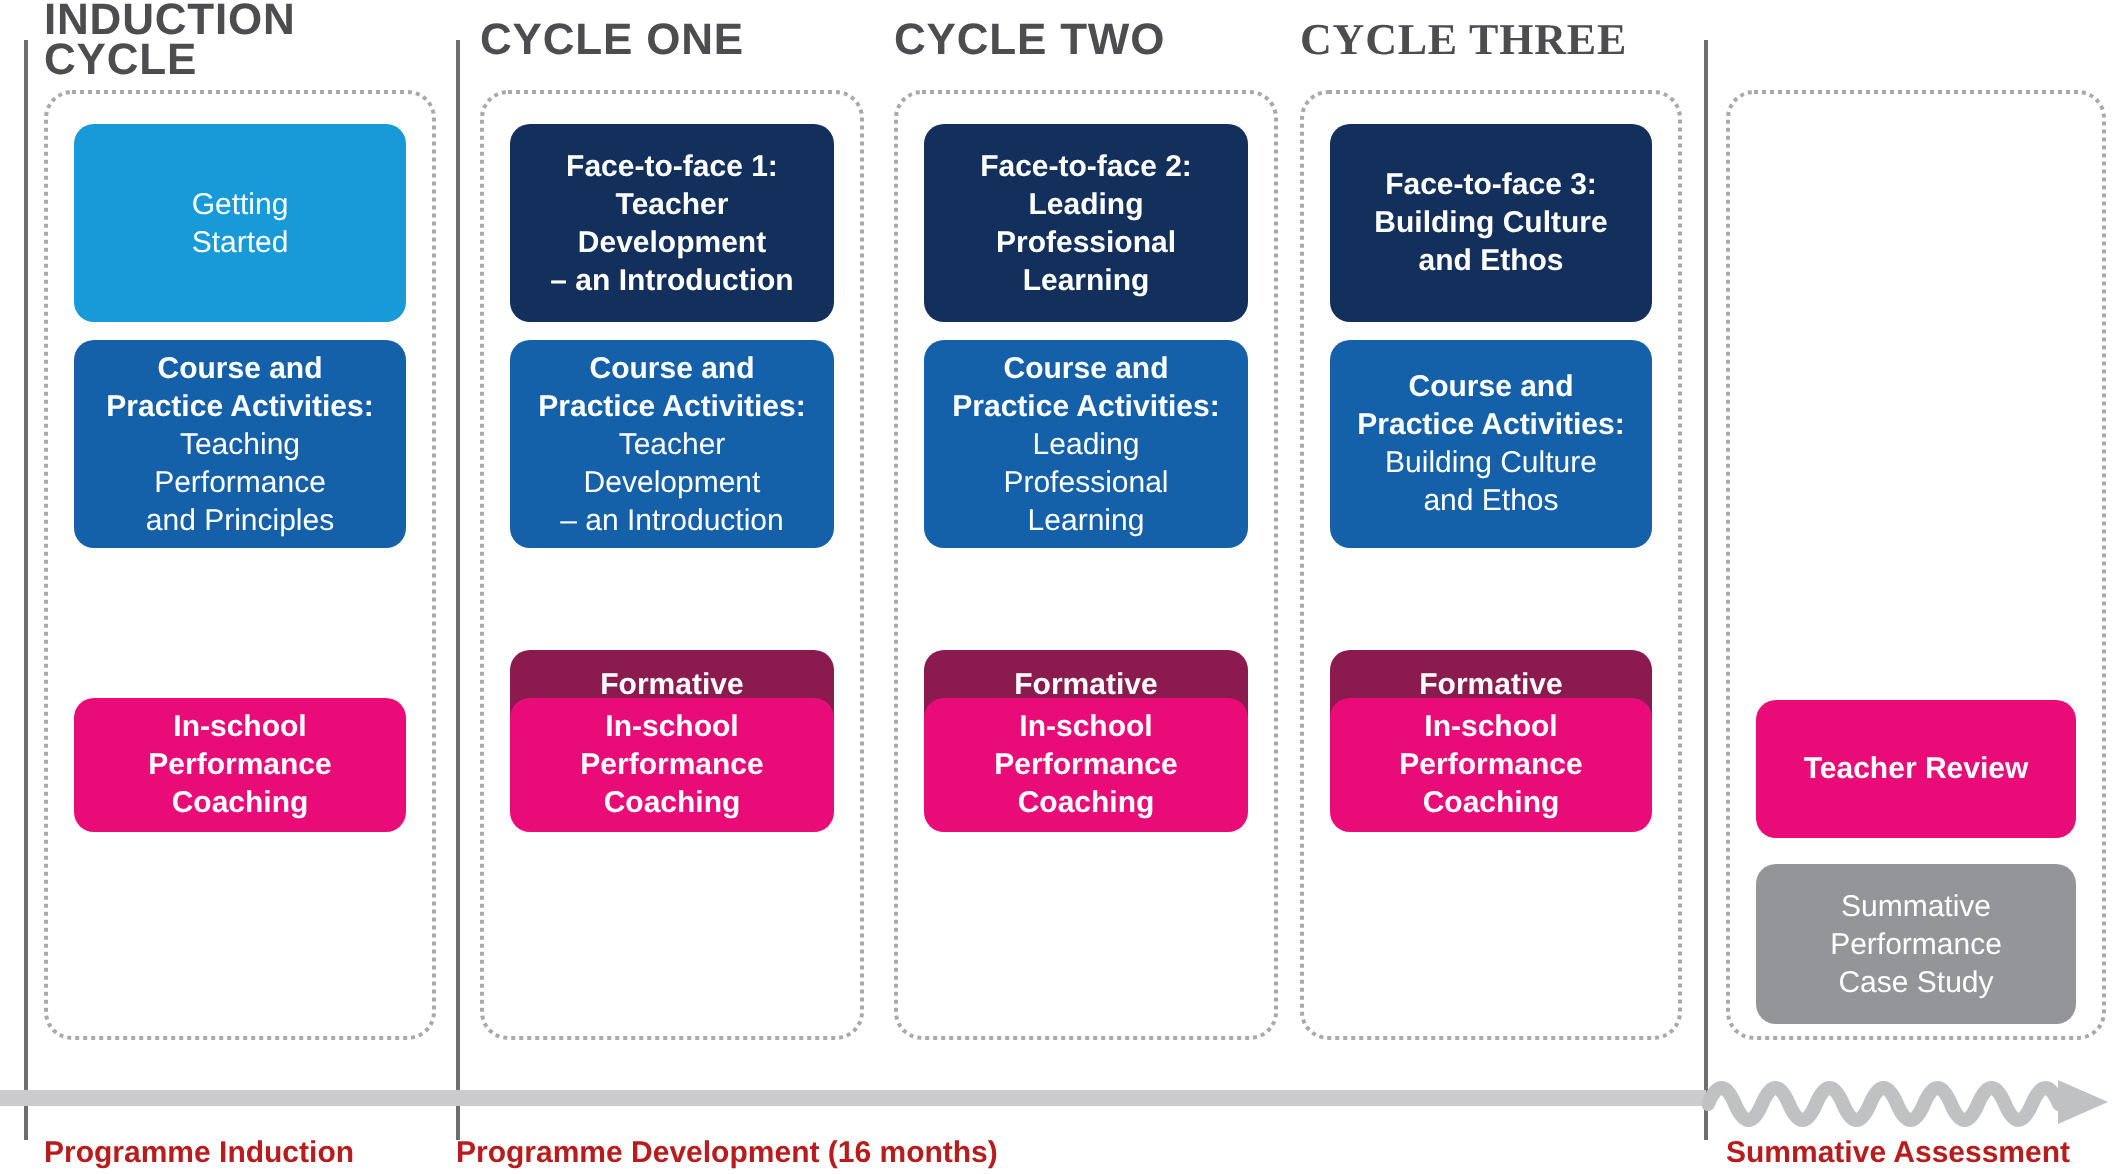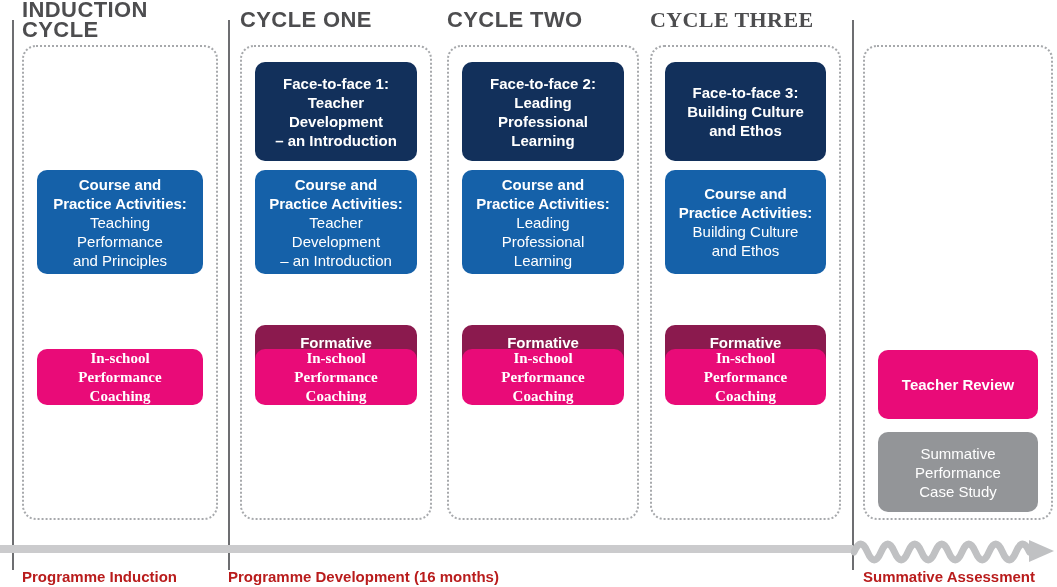--- a/index.html
+++ b/index.html
@@ -19,21 +19,21 @@
   .box{
     position:absolute;left:13px;right:13px;border-radius:10px;color:#ffffff;
     display:flex;flex-direction:column;align-items:center;justify-content:center;
     text-align:center;font-size:15px;line-height:19px;font-weight:700;
   }
   .pre{white-space:pre-line;}
   .reg{font-weight:400;}
   .slot-session{top:15px;height:99px;}
   .slot-course{top:123px;height:104px;}
   .slot-formative{top:238px;height:53px;}
-  .slot-coaching{top:302px;height:56px;font-family:Liberation Serif, serif;}
+  .slot-coaching{top:302px;height:67px;}
   .slot-impact{top:303px;height:69px;}
   .slot-summative{top:385px;height:80px;}
   .c-lightblue{background:#189AD8;}
   .c-navy{background:#12305B;}
   .c-blue{background:#1561A9;}
   .c-maroon{background:#8B1A4E;margin-top:40px;}
   .c-pink{background:#E90B78;}
   .c-gray{background:#939598;}
   .timeline-bar{position:absolute;left:0;top:545px;width:853px;height:8px;background:#CBCBCD;}
   .wave{position:absolute;left:851px;top:532px;}
@@ -51,20 +51,24 @@
 CYCLE</div>
   <div class="col-header" style="left:240px;width:192px;top:10px;">CYCLE ONE</div>
   <div class="col-header" style="left:447px;width:192px;top:10px;">CYCLE TWO</div>
   <div class="col-header" style="left:650px;width:191px;top:10px;font-family:Liberation Serif, serif;">CYCLE THREE</div>
 
   <div class="vline" style="left:12px;"></div>
   <div class="vline" style="left:228px;"></div>
   <div class="vline" style="left:852px;"></div>
 
   <div class="panel" style="left:22px;width:196px;">
+    <div class="box slot-session c-lightblue reg">
+      <span class="pre">Getting
+Started</span>
+    </div>
     <div class="box slot-course c-blue">
       <span class="pre">Course and
 Practice Activities:</span>
       <span class="pre reg">Teaching
 Performance
 and Principles</span>
     </div>
     <div class="box slot-coaching c-pink">
       <span class="pre">In-school
 Performance

